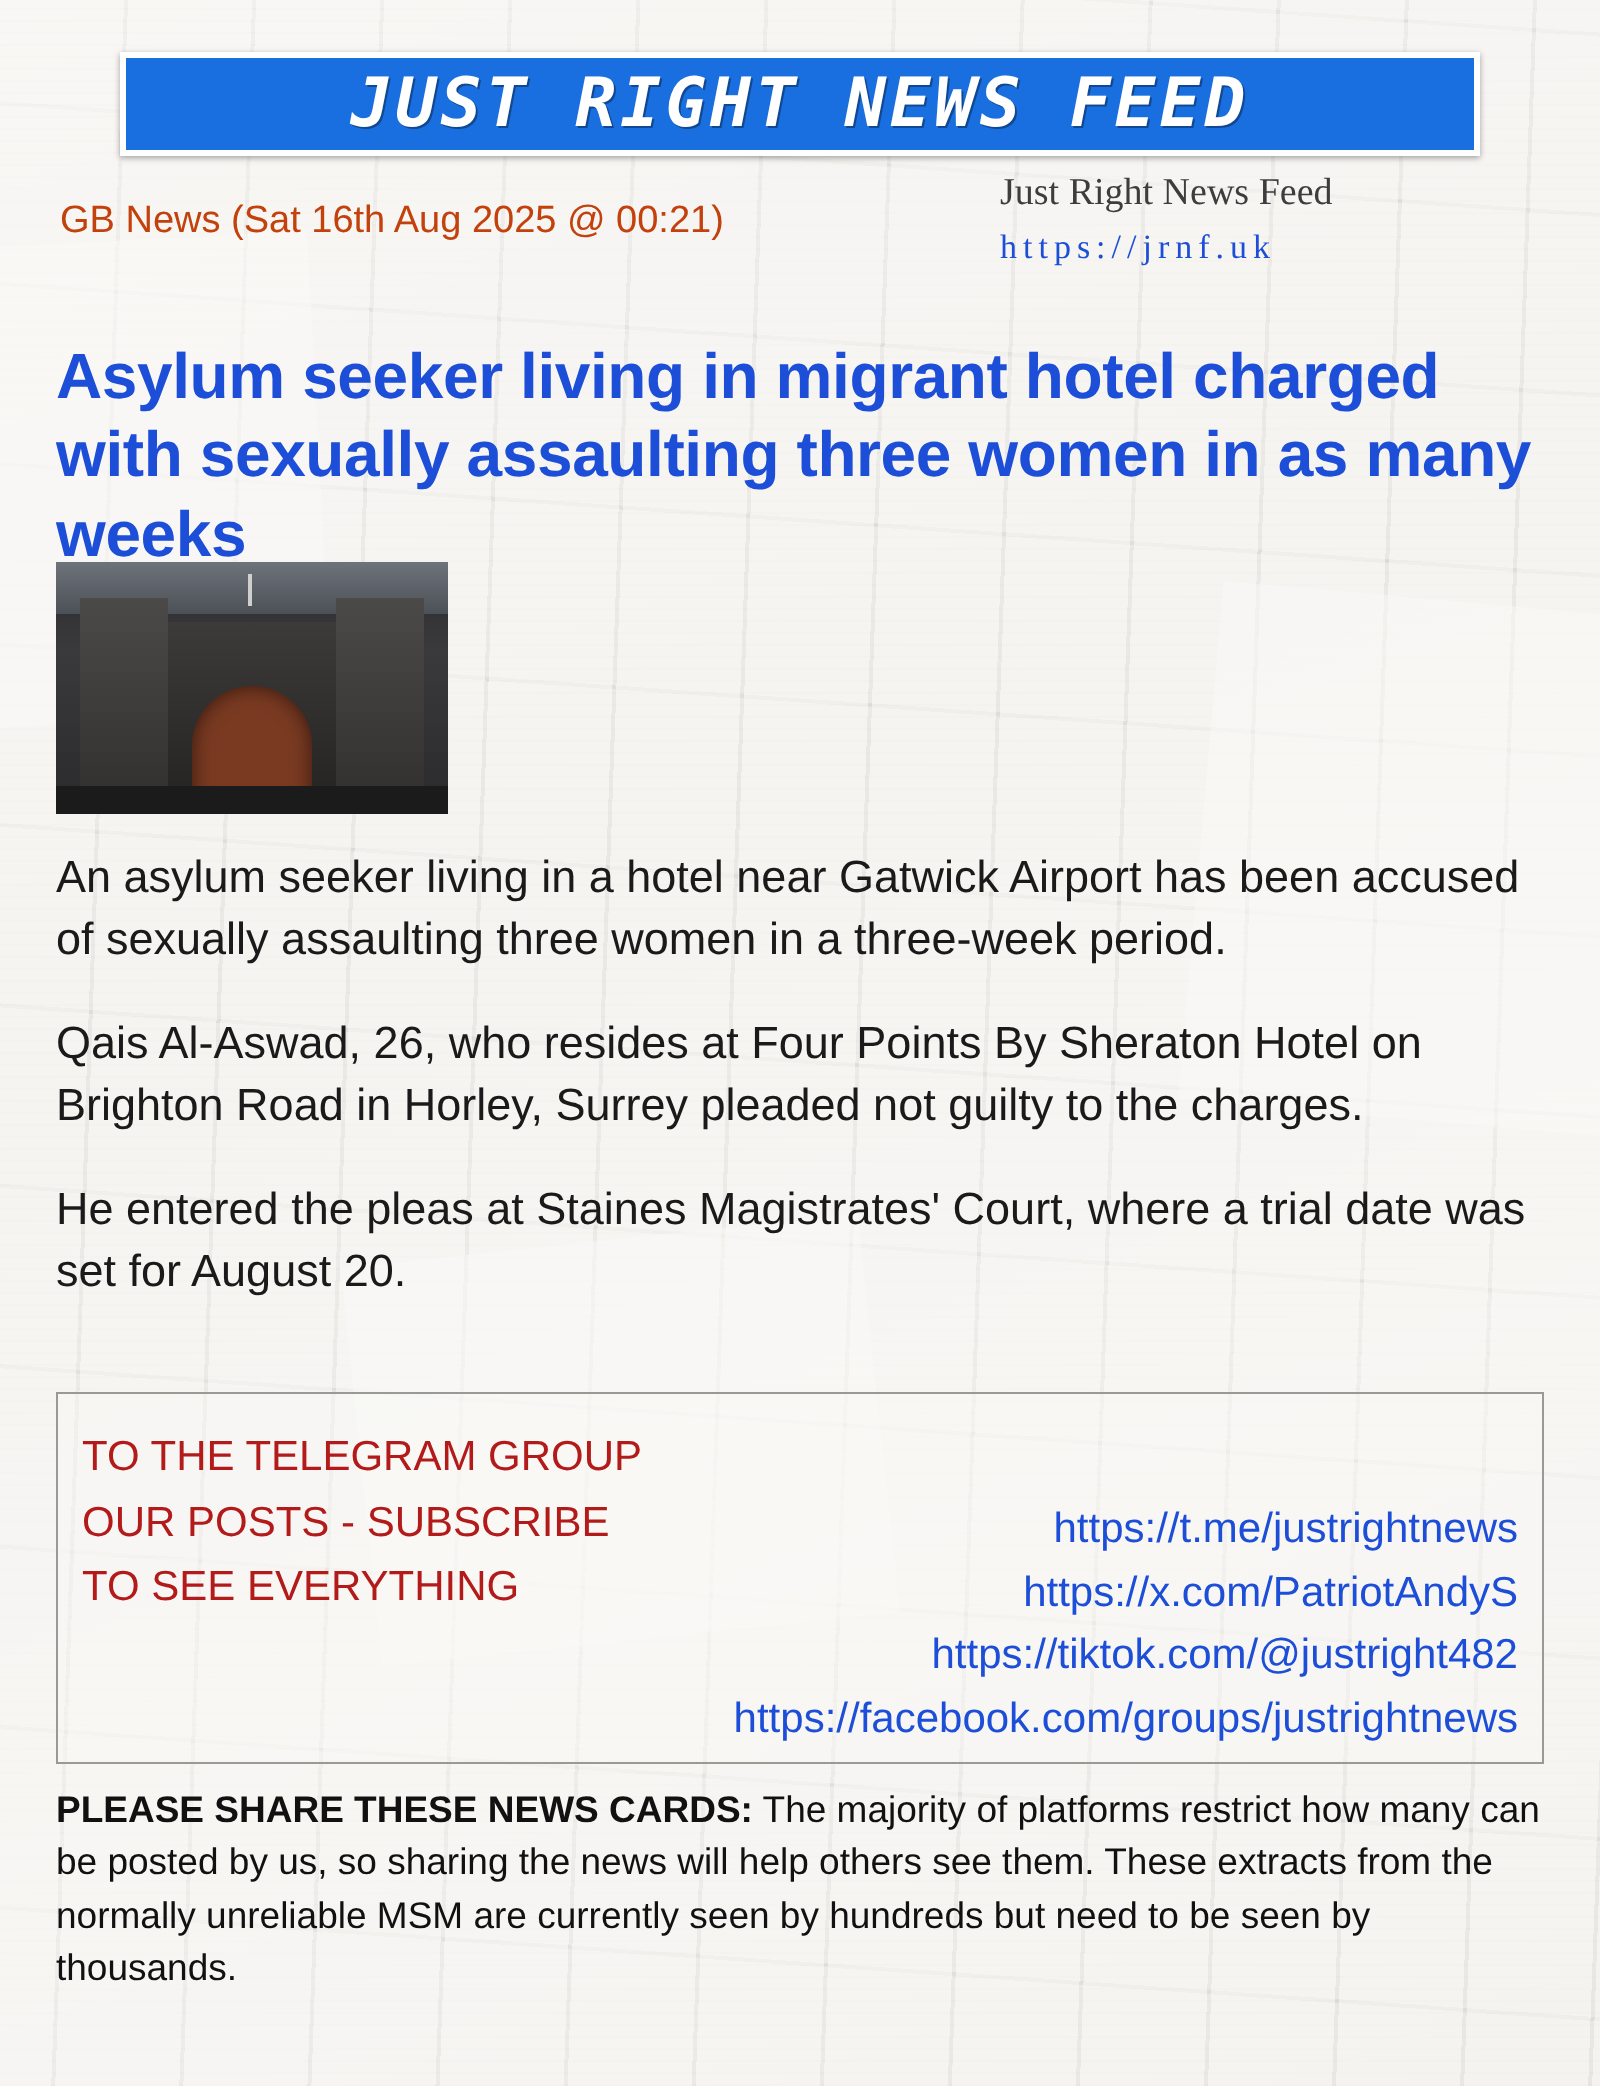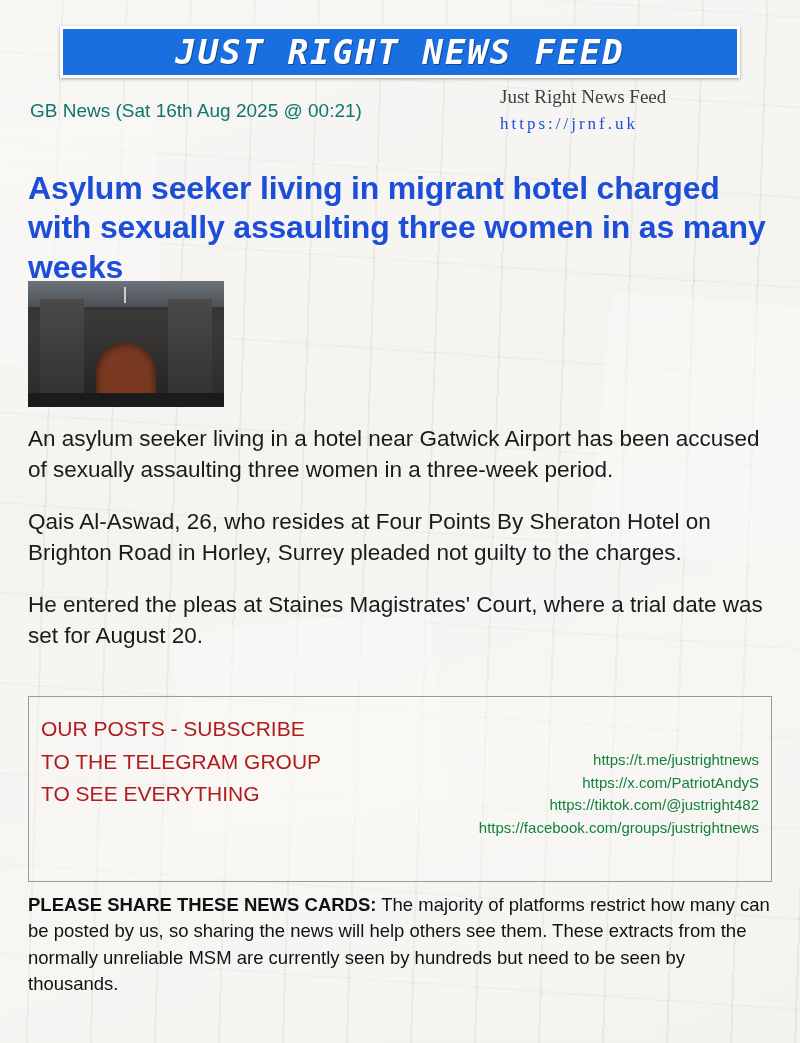--- a/index.html
+++ b/index.html
@@ -73,21 +73,21 @@
     white-space: nowrap;
     text-shadow: 1px 1px 0 rgba(0,0,0,0.35);
   }
 
   
   .source {
     position: absolute;
     left: 30px;
     top: 100px;
     font-size: 19px;
-    color: #0f766e;
+    color: #c2410c;
     font-family: "Liberation Sans", sans-serif;
   }
   .brandbox {
     position: absolute;
     left: 500px;
     top: 86px;
     text-align: left;
   }
   .brand-name {
     font-size: 19px;
@@ -207,22 +207,22 @@
   }
   .promo-right {
     position: absolute;
     right: 12px;
     top: 52px;
     width: 470px;
     text-align: right;
   }
   .promo-right a {
     display: block;
-    color: #15803d;
-    font-size: 15px;
+    color: #1d4ed8;
+    font-size: 21px;
     line-height: 1.5;
     text-decoration: none;
     font-family: "Liberation Sans", sans-serif;
   }
 
   
   .footer {
     position: absolute;
     left: 28px;
     top: 892px;
@@ -269,22 +269,22 @@
   </div>
 
   <div class="body-wrap">
     <p class="para">An asylum seeker living in a hotel near Gatwick Airport has been accused of sexually assaulting three women in a three-week period.</p>
     <p class="para">Qais Al-Aswad, 26, who resides at Four Points By Sheraton Hotel on Brighton Road in Horley, Surrey pleaded not guilty to the charges.</p>
     <p class="para">He entered the pleas at Staines Magistrates' Court, where a trial date was set for August 20.</p>
   </div>
 
   <div class="promo">
     <div class="promo-left">
+      <div>TO THE TELEGRAM GROUP</div>
       <div>OUR POSTS - SUBSCRIBE</div>
-      <div>TO THE TELEGRAM GROUP</div>
       <div>TO SEE EVERYTHING</div>
     </div>
     <div class="promo-right">
       <a>https://t.me/justrightnews</a>
       <a>https://x.com/PatriotAndyS</a>
       <a>https://tiktok.com/@justright482</a>
       <a>https://facebook.com/groups/justrightnews</a>
     </div>
   </div>
 

